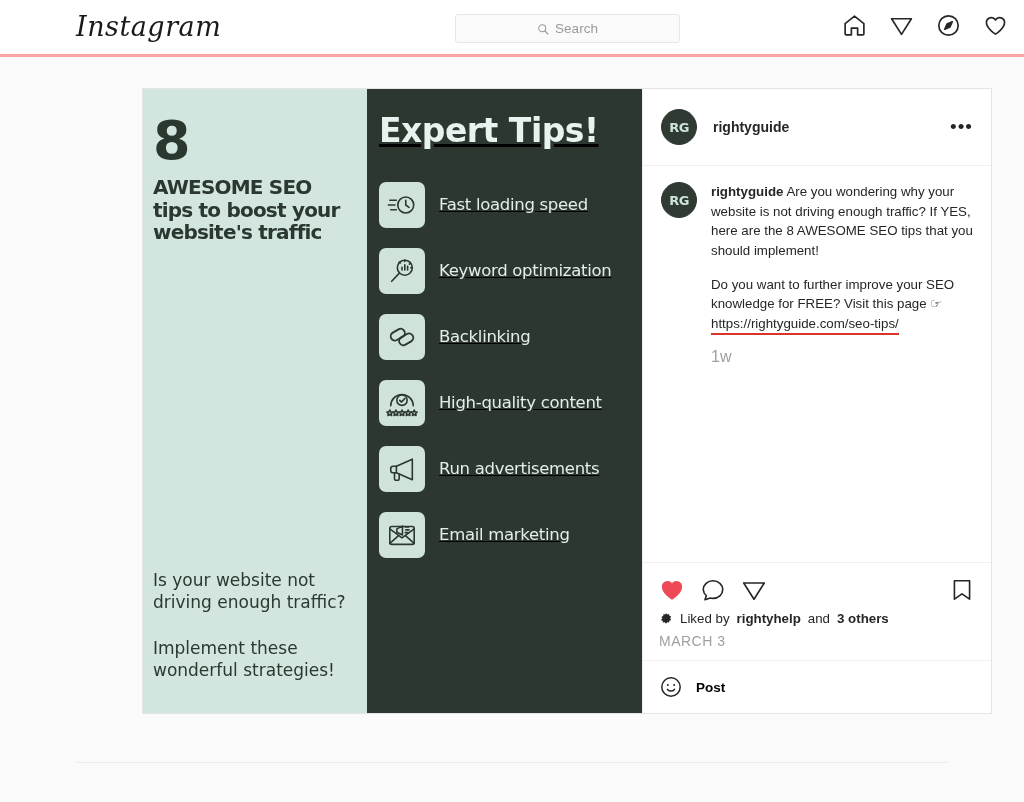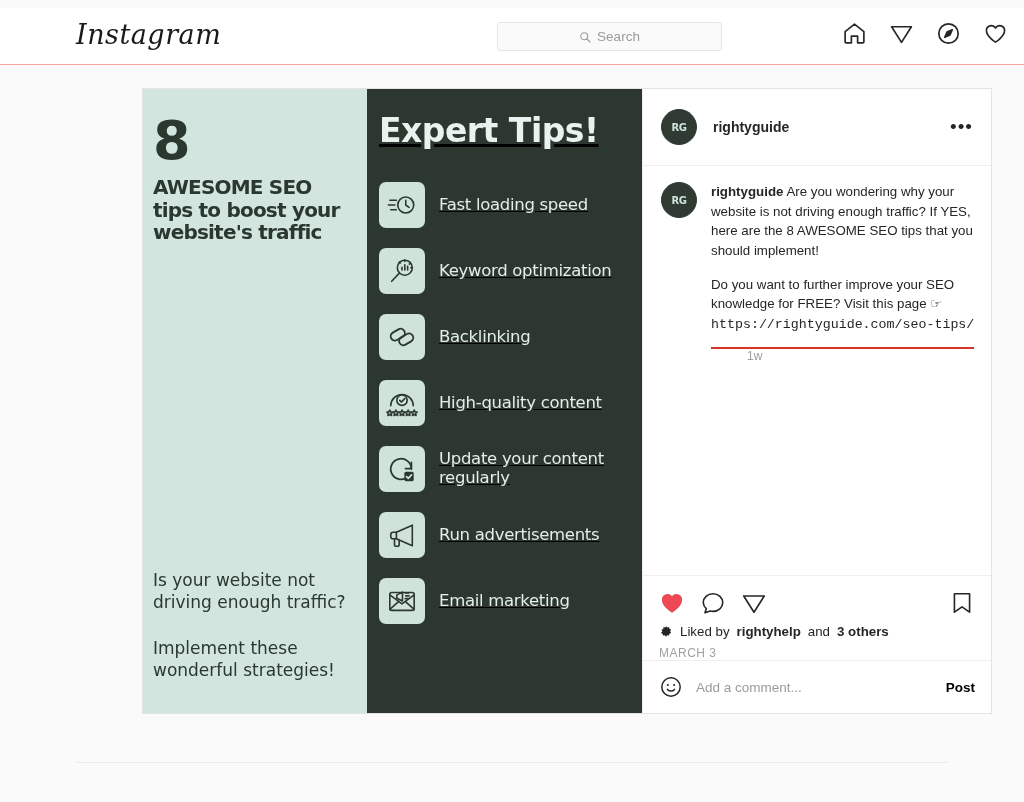--- a/index.html
+++ b/index.html
@@ -5,42 +5,41 @@
   * { box-sizing: border-box; margin: 0; padding: 0; }
   html, body {
     width: 1024px; height: 802px;
     background: #fafafa;
     font-family: "Liberation Sans", sans-serif;
     overflow: hidden;
   }
 
   
   .navbar {
-    position: absolute; top: 8px; left: 0;
+    position: absolute; top: 0; left: 0;
     width: 1024px; height: 57px;
     background: #ffffff;
-    border-bottom: 1px solid #fca5a5;
+    border-bottom: 3px solid #fca5a5;
   }
   .brand {
     position: absolute; left: 76px; top: 11px;
     font-family: "DejaVu Serif", serif;
     font-style: italic;
     font-size: 27px;
     color: #1a1a1a;
     letter-spacing: 0.5px;
   }
   .search-box {
     position: absolute; left: 455px; top: 14px;
     width: 225px; height: 29px;
     background: #fafafa;
     border: 1px solid #e6e6e6;
     border-radius: 3px;
     display: flex; align-items: center; justify-content: center;
     gap: 6px;
-    margin-left: 42px;
   }
   .search-icon { width: 12px; height: 12px; display:block; }
   .search-ph { font-size: 13.5px; color: #9a9a9a; }
 
   .nav-icons {
     position: absolute; right: 16px; top: 13px;
     display: flex; align-items: center; gap: 22px;
   }
   .nav-icons svg { display: block; }
 
@@ -137,21 +136,21 @@
     display: flex; align-items: center;
     padding: 0 14px 0 18px;
     border-bottom: 1px solid #efefef;
   }
   .avatar {
     width: 36px; height: 36px; border-radius: 50%;
     background: #2f3a33; color: #cfe3db;
     flex-shrink: 0;
     display: flex; align-items: center; justify-content: center;
     font-family: "DejaVu Sans", sans-serif;
-    font-weight: bold; font-size: 10px; letter-spacing: -0.5px;
+    font-weight: bold; font-size: 13px; letter-spacing: -0.5px;
     border: 1px solid #2f3a33;
   }
   .head-name {
     margin-left: 16px;
     font-size: 14px; font-weight: bold; color: #262626;
     flex: 1;
   }
   .more-btn {
     font-size: 19px; color: #262626; letter-spacing: 1px;
     line-height: 10px; cursor: pointer; padding-right: 4px;
@@ -163,48 +162,47 @@
   }
   .caption-row { display: flex; gap: 14px; }
   .caption-body { flex: 1; }
   .caption-text {
     font-size: 13.3px; line-height: 1.48; color: #262626;
   }
   .caption-text b { font-weight: bold; }
   .caption-para2 { margin-top: 14px; }
   .url-red-underline {
     border-bottom: 2.5px solid #d8342a;
-    padding-bottom: 15px;
-    font-family: Liberation Mono, monospace;
+    padding-bottom: 2px;
   }
   .ts {
     margin-top: 14px;
-    font-size: 12px; color: #a0a0a0; letter-spacing: 0.2px; margin-left: 36px;
+    font-size: 16px; color: #a0a0a0; letter-spacing: 0.2px;
   }
 
   .actions {
     border-top: 1px solid #efefef;
     padding: 10px 16px 0 16px;
     flex-shrink: 0;
   }
   .action-icons {
     display: flex; align-items: center; gap: 15px;
     height: 34px;
   }
   .action-icons svg { display: block; cursor: pointer; }
   .spacer { flex: 1; }
   .likes {
     display: flex; align-items: center; gap: 7px;
     margin-top: 4px;
     font-size: 13.3px; color: #262626;
   }
   .likes b { font-weight: bold; }
   .date {
-    margin-top: 7px; 
-    font-size: 12px; color: #a0a0a0; letter-spacing: 0.5px;
+    margin-top: 7px; margin-bottom: 11px;
+    font-size: 14px; color: #a0a0a0; letter-spacing: 0.5px;
   }
   .comment-bar {
     border-top: 1px solid #efefef;
     height: 53px; flex-shrink: 0;
     display: flex; align-items: center;
     padding: 0 16px;
     gap: 13px;
   }
   .comment-input {
     flex: 1; border: none; outline: none;
@@ -314,31 +312,20 @@
               <path d="M10.5 24.5l.9 1.9 2.1.3-1.5 1.5.4 2.1-1.9-1-1.9 1 .4-2.1-1.5-1.5 2.1-.3z"></path>
               <path d="M17 24.5l.9 1.9 2.1.3-1.5 1.5.4 2.1-1.9-1-1.9 1 .4-2.1-1.5-1.5 2.1-.3z"></path>
               <path d="M23.5 24.5l.9 1.9 2.1.3-1.5 1.5.4 2.1-1.9-1-1.9 1 .4-2.1-1.5-1.5 2.1-.3z"></path>
               <path d="M30 24.5l.9 1.9 2.1.3-1.5 1.5.4 2.1-1.9-1-1.9 1 .4-2.1-1.5-1.5 2.1-.3z"></path>
             </g>
           </svg>
         </div>
         <div class="tip-label">High-quality content</div>
       </div>
 
-      <div class="tip-row">
-        <div class="tip-icon">
-          <svg width="30" height="30" viewBox="0 0 32 32" fill="none" stroke="#2c382f" stroke-width="1.9" stroke-linecap="round" stroke-linejoin="round">
-            <path d="M26 16a11 11 0 1 0-3.2 7.8"></path>
-            <path d="M26 9v6.5h-6.3"></path>
-            <rect x="18.5" y="19" width="10" height="10" rx="1.8" fill="#2c382f" stroke="none"></rect>
-            <path d="M20.8 24.1l1.9 1.9 3.4-3.7" stroke="#cfe3db" stroke-width="1.8"></path>
-          </svg>
-        </div>
-        <div class="tip-label">Update your content regularly</div>
-      </div>
 
       <div class="tip-row">
         <div class="tip-icon">
           <svg width="30" height="30" viewBox="0 0 32 32" fill="none" stroke="#2c382f" stroke-width="1.7" stroke-linecap="round" stroke-linejoin="round">
             <path d="M27 5.5 10 13v7l17 7.5z"></path>
             <path d="M10 13H6.5a2.5 2.5 0 0 0-2.5 2.5v2A2.5 2.5 0 0 0 6.5 20H10"></path>
             <path d="M8 20v6.5a1.5 1.5 0 0 0 1.5 1.5h2a1.5 1.5 0 0 0 1.5-1.5V21.5"></path>
           </svg>
         </div>
         <div class="tip-label">Run advertisements</div>
@@ -416,19 +403,18 @@
       <div class="date">MARCH 3</div>
     </div>
 
     <div class="comment-bar">
       <svg width="24" height="24" viewBox="0 0 24 24" fill="none" stroke="#262626" stroke-width="1.5" stroke-linecap="round">
         <circle cx="12" cy="12" r="9.2"></circle>
         <circle cx="8.8" cy="10" r="1" fill="#262626" stroke="none"></circle>
         <circle cx="15.2" cy="10" r="1" fill="#262626" stroke="none"></circle>
         <path d="M8.5 14.4a4.6 4.6 0 0 0 7 0"></path>
       </svg>
-      <input class="comment-input" type="text" placeholder="Add a comment..." style="">
       <span class="post-btn">Post</span>
     </div>
   </div>
 </div>
 
 <div class="bottom-rule"></div>
 
 </body></html>

